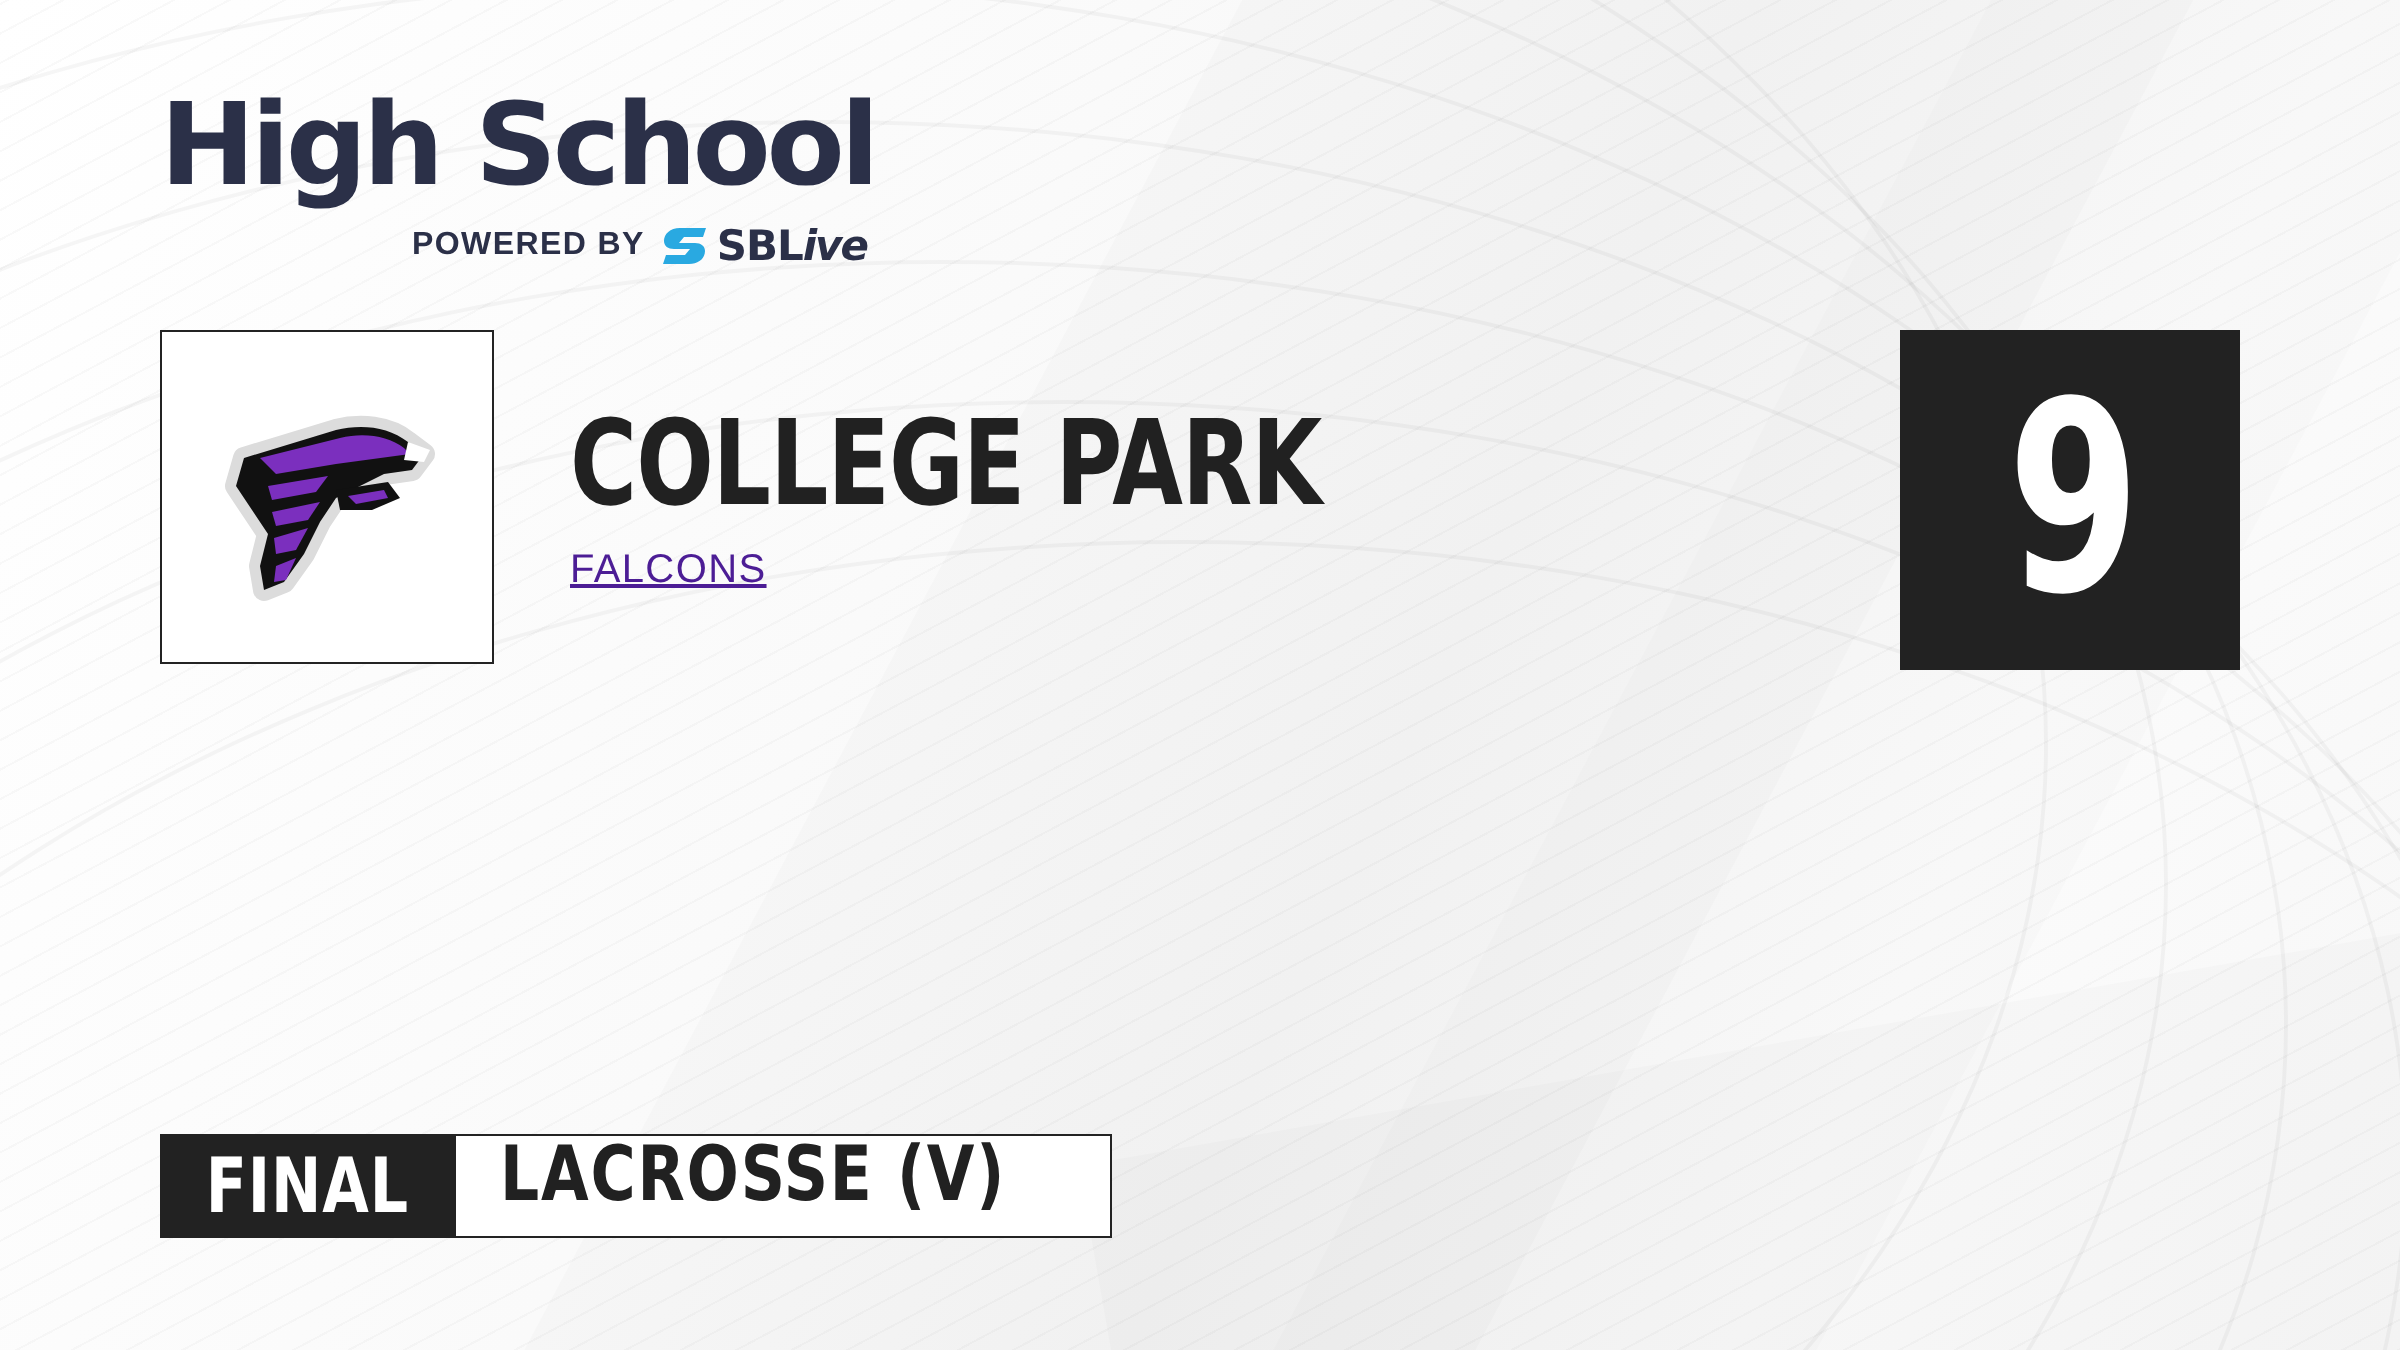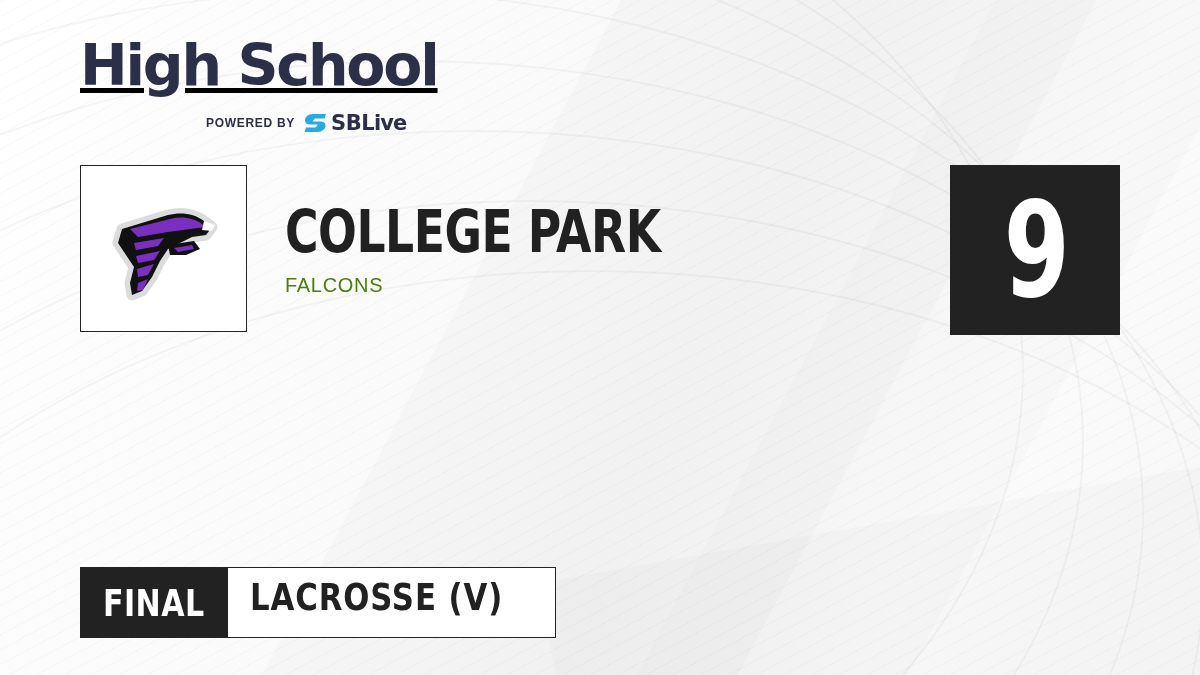--- a/index.html
+++ b/index.html
@@ -75,23 +75,22 @@
   
   .brand {
     position: absolute;
     left: 80px;
     top: 36px;
     width: 470px;
     height: 100px;
   }
   .brand-wordmark {
     display: flex;
-    align-items: flex-start;
+    align-items: flex-end;
     height: 66px;
-    text-decoration: underline;
   }
   .brand-text {
     font-family: "DejaVu Sans", sans-serif;
     font-weight: 700;
     font-size: 57px;
     line-height: 58px;
     letter-spacing: -2.2px;
     color: #2b3048;
     white-space: nowrap;
   }
@@ -106,40 +105,41 @@
   .brand-powered {
     display: flex;
     align-items: center;
     gap: 9px;
     margin-top: 9px;
     padding-left: 126px;
   }
   .powered-text {
     font-family: "Liberation Sans", sans-serif;
     font-weight: 700;
-    font-size: 12px;
+    font-size: 16px;
     letter-spacing: 0.7px;
     color: #2b3048;
     white-space: nowrap;
   }
   .sblive-logo {
     display: flex;
     align-items: center;
     gap: 3px;
   }
   .sblive-mark { display: block; }
   .sblive-word {
     font-family: "DejaVu Sans", sans-serif;
     font-weight: 700;
     font-size: 21px;
     letter-spacing: -0.5px;
     color: #2b3048;
     white-space: nowrap;
   }
   .sblive-word .ital {
+    font-style: italic;
     letter-spacing: -1px;
   }
 
   
   .team-row {
     position: absolute;
     left: 80px;
     right: 80px;
     height: 170px;
   }
@@ -180,23 +180,24 @@
     transform: scaleX(0.86);
     transform-origin: left center;
     white-space: nowrap;
   }
   .team-mascot {
     font-family: "Liberation Sans", sans-serif;
     font-weight: 400;
     font-size: 20px;
     line-height: 22px;
     letter-spacing: 0.7px;
-    color: #4d7c0f;
+    color: #4c1d95;
     margin-top: 12px;
     white-space: nowrap;
+    text-decoration: underline;
   }
 
   .score-box {
     position: absolute;
     right: 0;
     top: 0;
     width: 170px;
     height: 170px;
     background: #222222;
     display: flex;
@@ -213,21 +214,21 @@
     transform: scaleX(0.80);
     letter-spacing: -4px;
     white-space: nowrap;
   }
 
   
   .status-bar {
     position: absolute;
     left: 80px;
     top: 567px;
-    height: 71px;
+    height: 52px;
     display: flex;
     align-items: stretch;
   }
   .status-final {
     background: #222222;
     width: 148px;
     display: flex;
     align-items: center;
     justify-content: center;
   }

